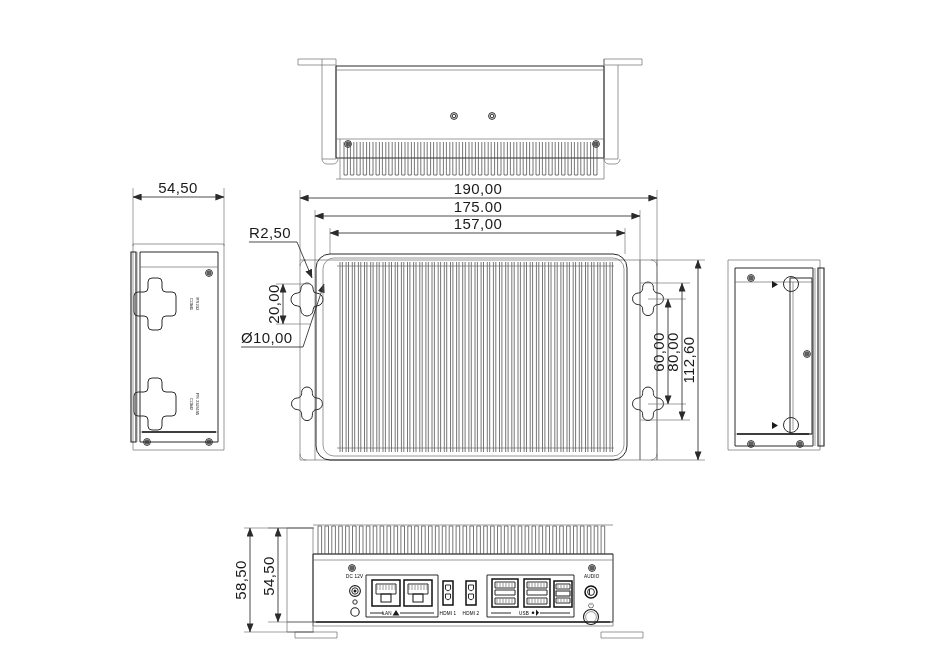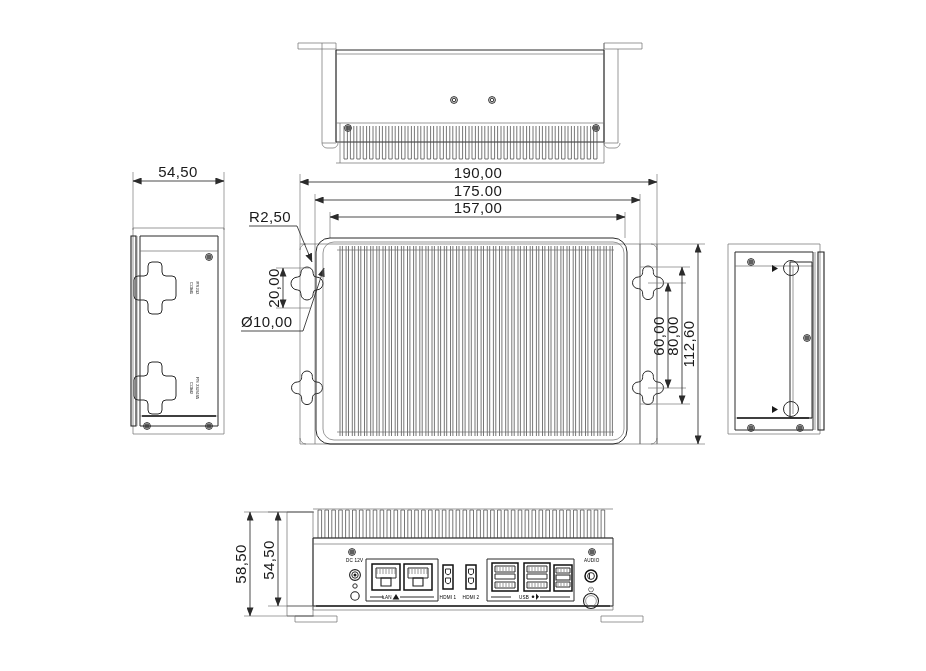--- a/index.html
+++ b/index.html
@@ -2,21 +2,21 @@
 <html><head>
 <meta charset="utf-8">
 <title>Mechanical Drawing</title>
 <style>
   html,body{margin:0;padding:0;background:#ffffff;}
   body{
     width:926px;height:671px;position:relative;overflow:hidden;
     font-family:"Liberation Sans", sans-serif;
     color:#000;
   }
-  #drawing{position:absolute;left:0;top:0;width:926px;height:509px;}
+  #drawing{position:absolute;left:0;top:16px;width:926px;height:509px;}
   text{font-family:"Liberation Sans", sans-serif;fill:#1a1a1a;}
   .dim-text{font-size:15px;letter-spacing:.4px;}
   .tiny-label{font-size:4.2px;letter-spacing:0;fill:#222;}
   .io-label{font-size:4.6px;letter-spacing:.2px;fill:#000;}
   .ln{fill:none;stroke:#2b2b2b;stroke-width:1;}
   .ln-thin{fill:none;stroke:#6e6e6e;stroke-width:.7;}
   .ln-fin{fill:none;stroke:#4a4a4a;stroke-width:.75;}
   .ln-dim{fill:none;stroke:#2b2b2b;stroke-width:.85;}
   .ln-ext{fill:none;stroke:#7a7a7a;stroke-width:.7;}
   .ln-hvy{fill:none;stroke:#111;stroke-width:1.5;}

